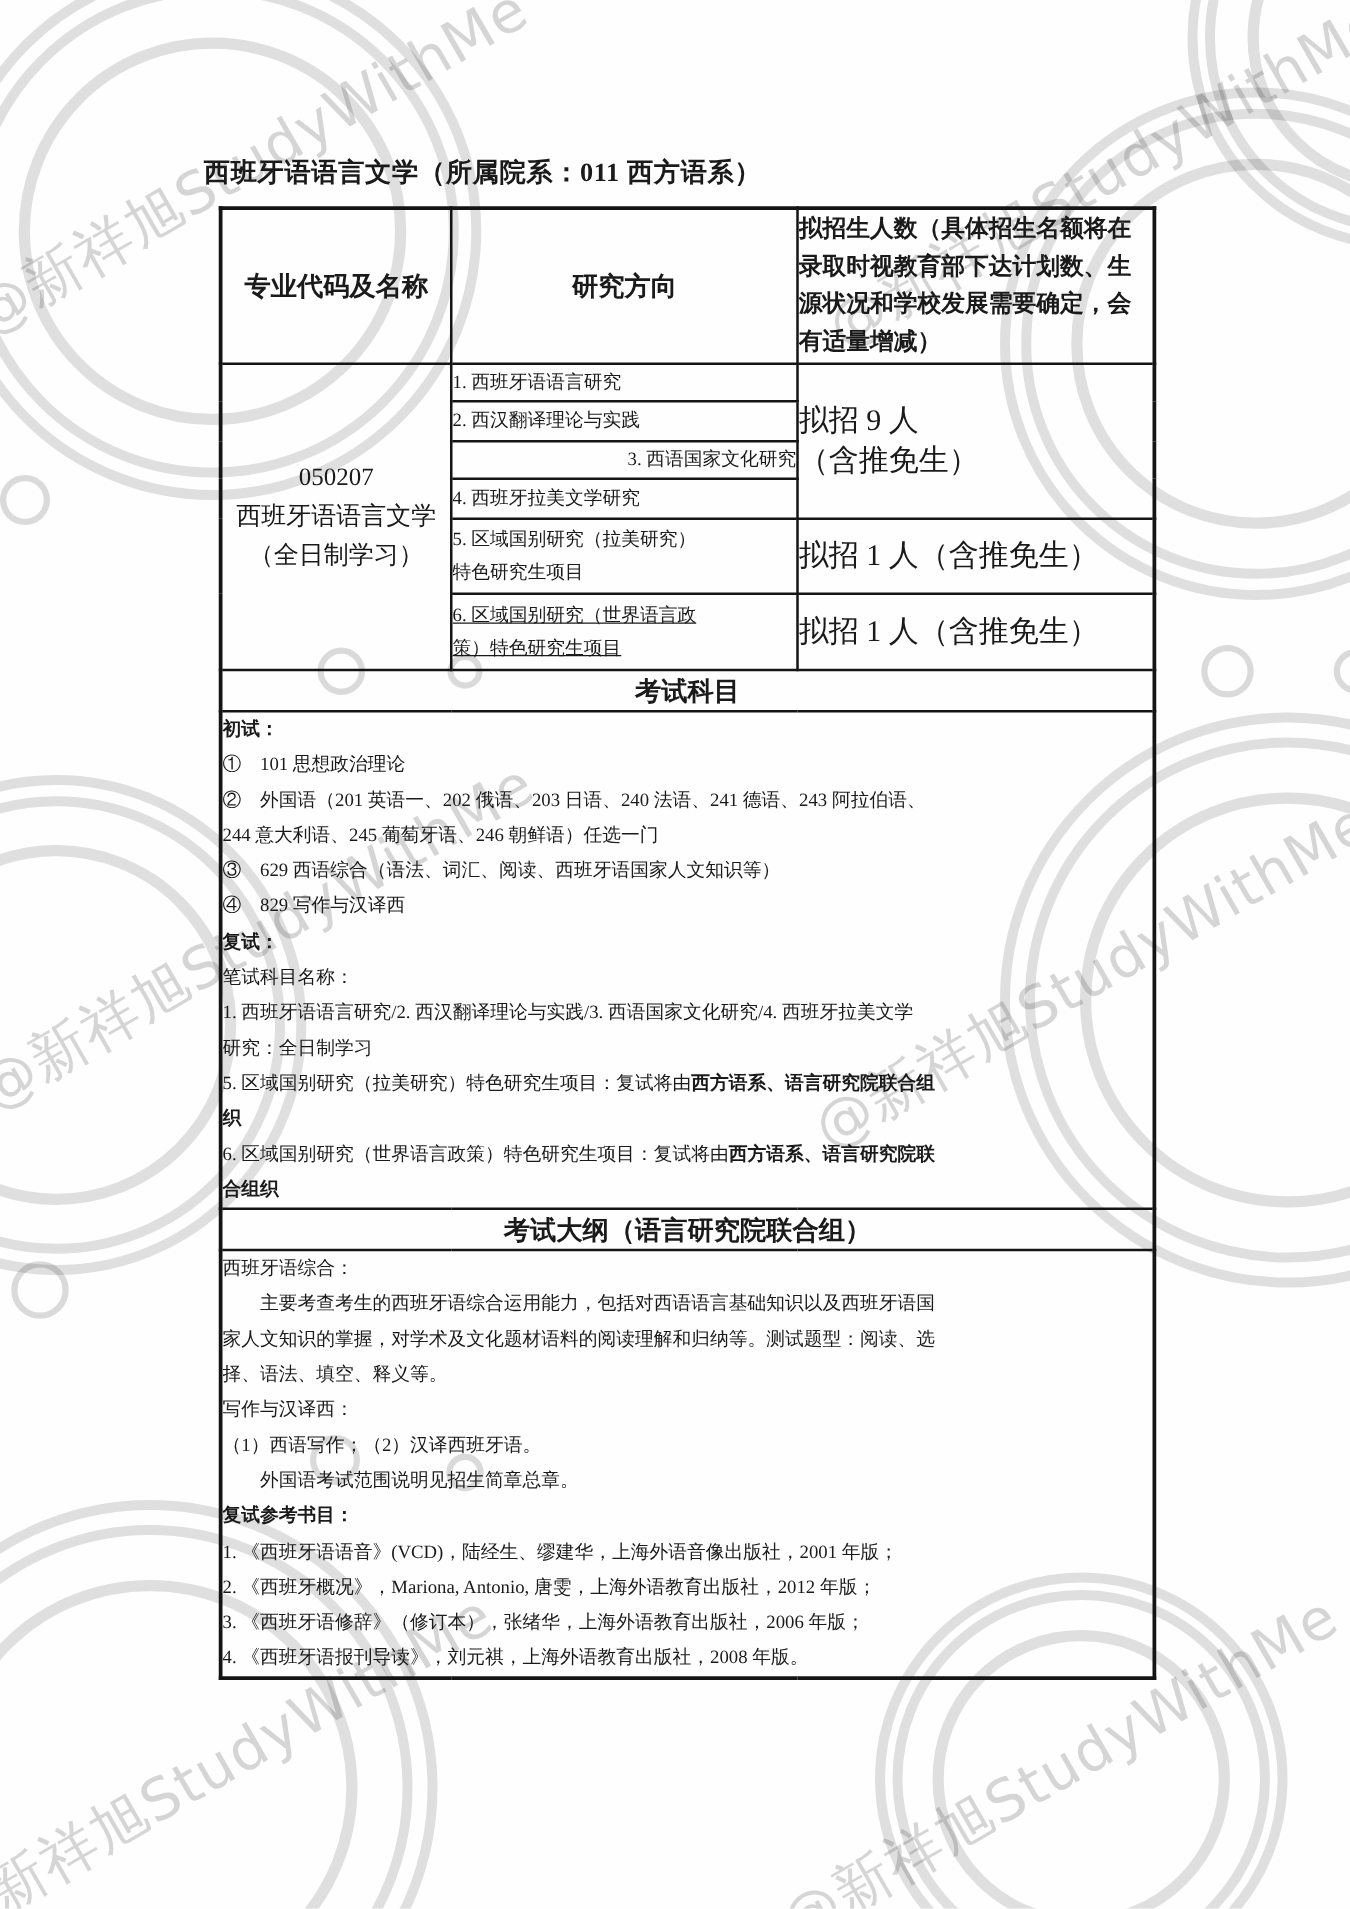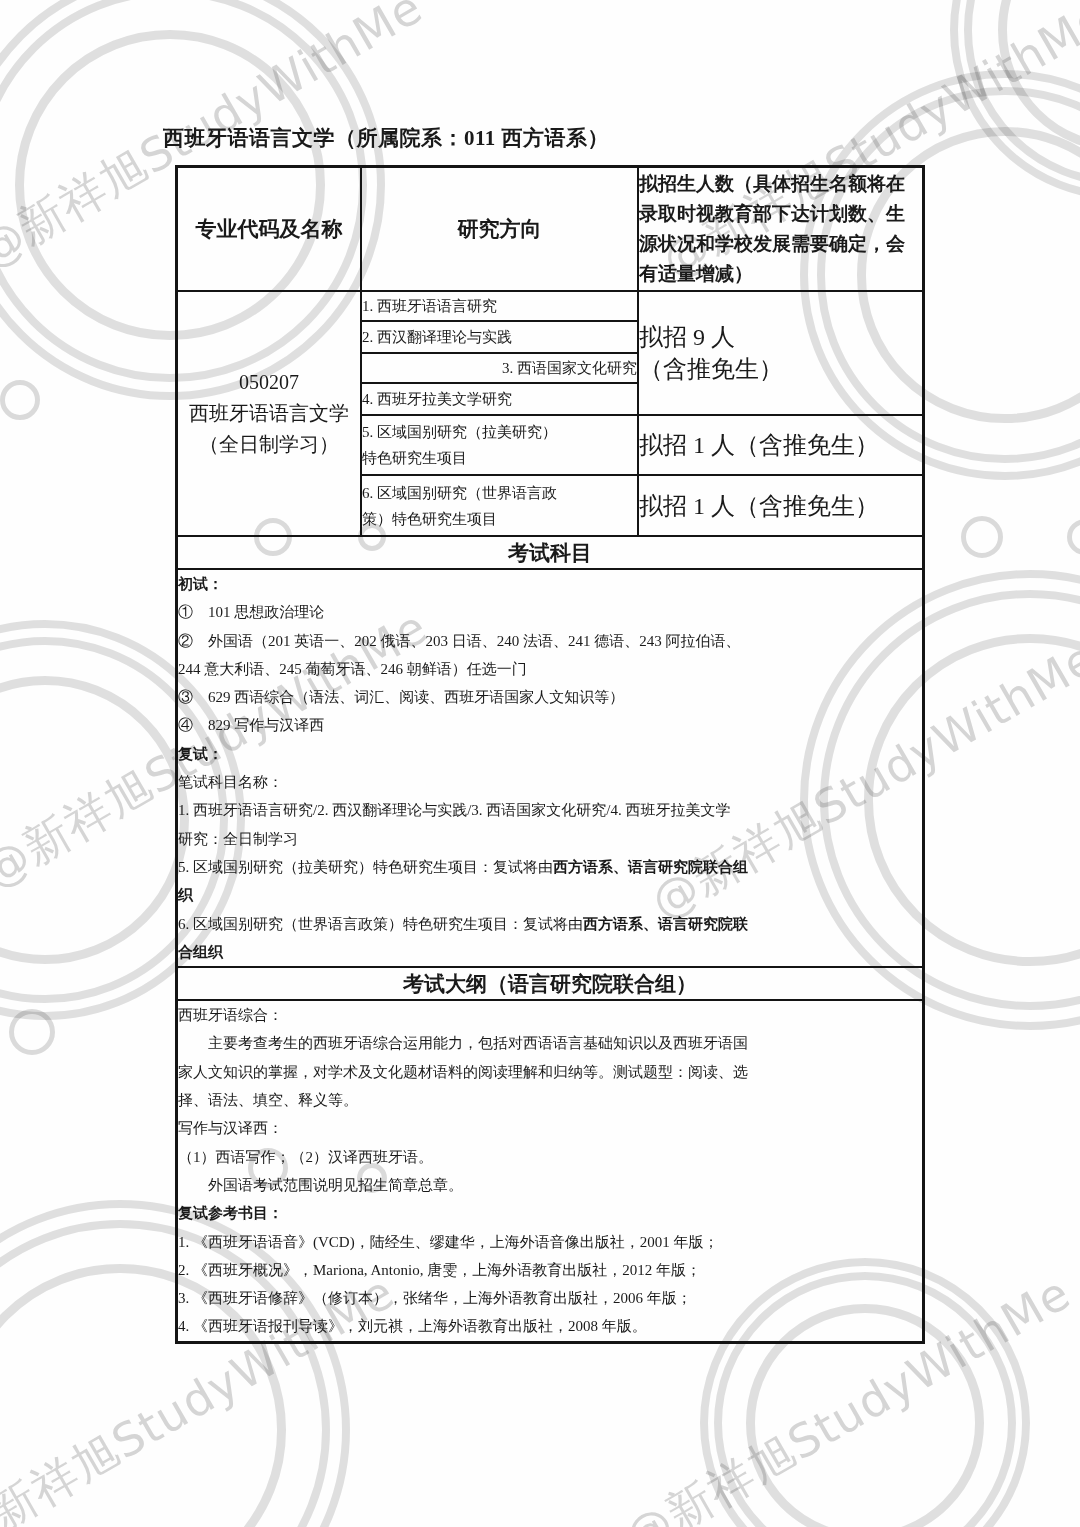--- a/index.html
+++ b/index.html
@@ -29,21 +29,21 @@
     border:3px solid #141414;
   }
   table.adm td { border:2px solid #141414; padding:0; }
   .w1 { width:182px; } .w2 { width:275px; } .w3 { width:283px; }
   .hdr  { font-weight:bold; text-align:center; font-size:21px; vertical-align:middle; height:122px; }
   .hdr3 { font-weight:bold; font-size:19px; line-height:30px; vertical-align:middle; padding:2px 4px 2px 7px; overflow:hidden; }
   .dir  { font-size:15px; line-height:26px; padding:2px 4px 2px 7px; vertical-align:middle; overflow:hidden; }
   .prog { font-size:20px; line-height:31px; text-align:center; vertical-align:middle;margin-top:14px; }
   .enr  { font-size:24px; line-height:32px; vertical-align:middle; }
   .rh1 { height:28px; } .rh2 { height:30px; } .rh3 { height:28px;text-align:right; } .rh4 { height:30px; }
-  .rh5 { height:58px; } .rh6 { height:59px; }
+  .rh5 { height:58px; } .rh6 { height:59px;text-decoration:underline; }
   .sec-hdr { font-weight:bold; text-align:center; font-size:21px; height:31px; vertical-align:middle; }
   .cellbody { font-size:15px; line-height:28.3px; padding:6px 4px 0 8px; vertical-align:top; overflow:hidden;margin-left:33px; }
   .cb1 { height:392px; } .cb2 { height:335px; }
   .tline { white-space:nowrap; }
   .b { font-weight:bold; }
   .page-number { position:absolute; left:0; top:1405px; width:100%; text-align:center; font-size:17px; font-weight:bold; }
 </style>
 </head>
 <body>
 

